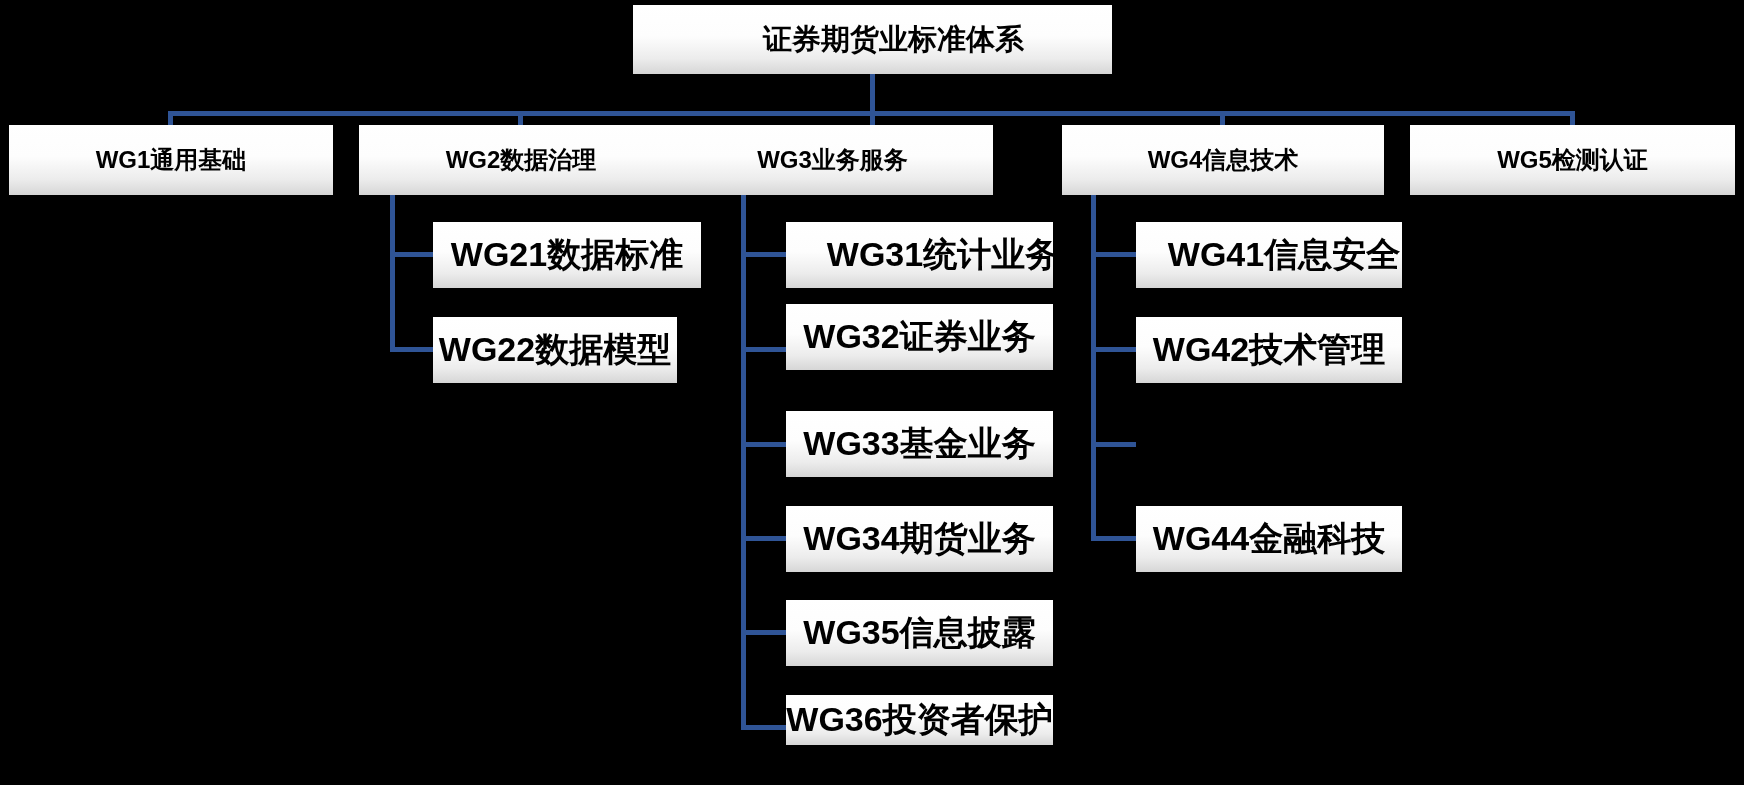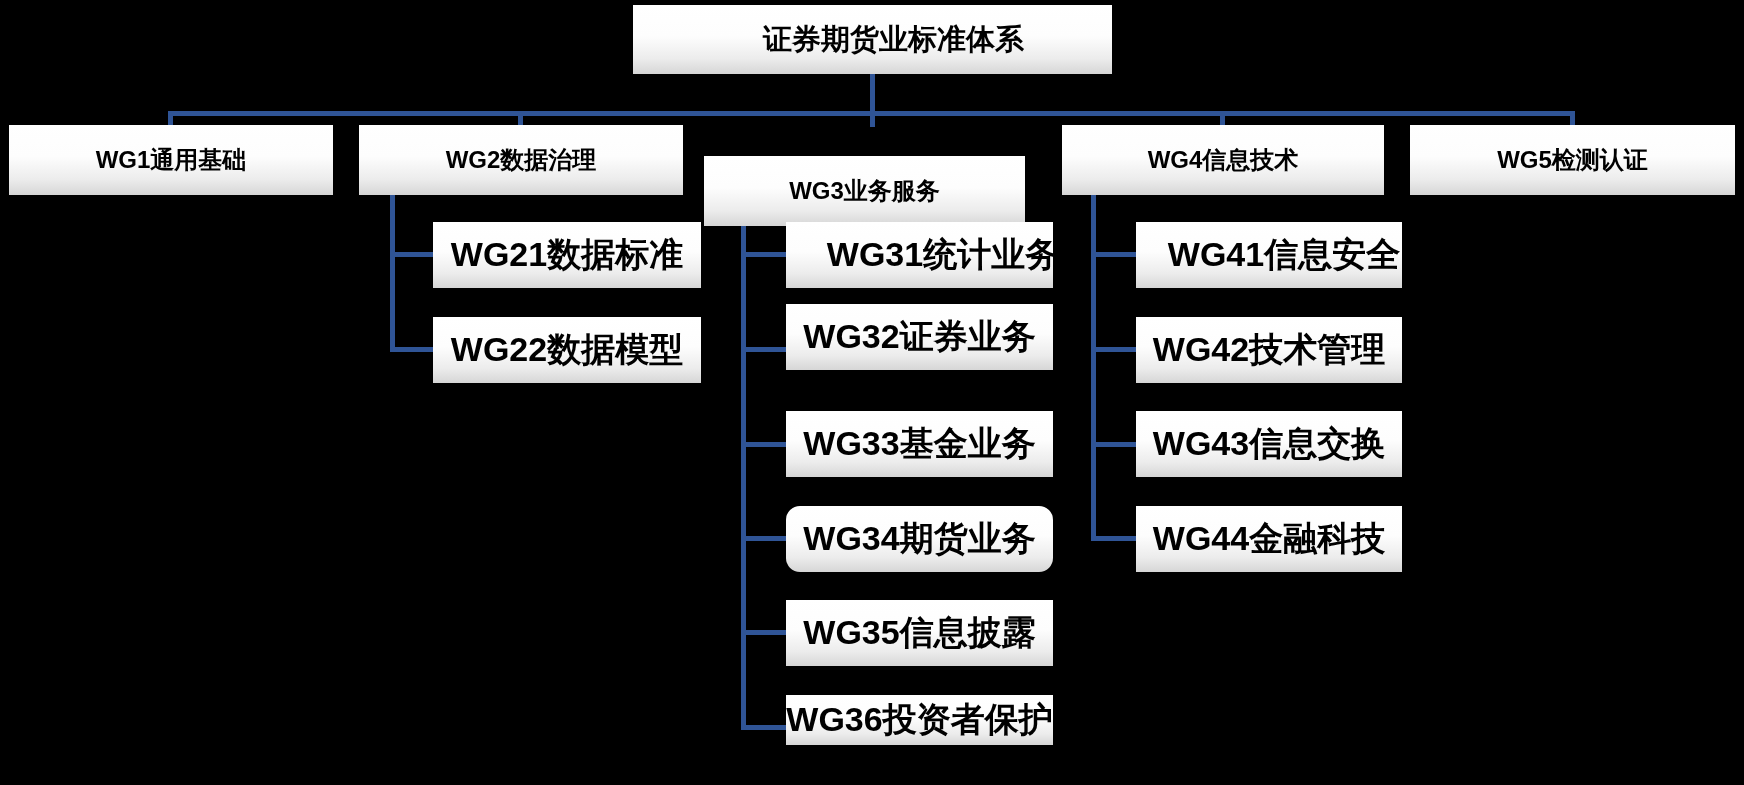--- a/index.html
+++ b/index.html
@@ -68,32 +68,31 @@
   <div class="conn" style="left:1091px; top:195px; width:5px;  height:346px;"></div>
   <div class="conn" style="left:1091px; top:252px; width:45px; height:5px;"></div>
   <div class="conn" style="left:1091px; top:347px; width:45px; height:5px;"></div>
   <div class="conn" style="left:1091px; top:442px; width:45px; height:5px;"></div>
   <div class="conn" style="left:1091px; top:536px; width:45px; height:5px;"></div>
 
   <div class="node root" style="left:633px; top:5px; width:479px; height:69px;padding-left:42px;">证券期货业标准体系</div>
 
   <div class="node lvl2" style="left:9px;    top:125px; width:324px; height:70px;">WG1通用基础</div>
   <div class="node lvl2" style="left:359px;  top:125px; width:324px; height:70px;">WG2数据治理</div>
-  <div class="node lvl2" style="left:704px;  top:125px; width:321px; height:70px;margin-top:31px;">WG3业务服务</div>
+  <div class="node lvl2" style="left:672px;  top:125px; width:321px; height:70px;">WG3业务服务</div>
   <div class="node lvl2" style="left:1062px; top:125px; width:322px; height:70px;">WG4信息技术</div>
   <div class="node lvl2" style="left:1410px; top:125px; width:325px; height:70px;">WG5检测认证</div>
 
   <div class="node lvl3" style="left:433px; top:222px; width:268px; height:66px;">WG21数据标准</div>
-  <div class="node lvl3" style="left:433px; top:317px; width:268px; height:66px;">WG22数据模型</div>
+  <div class="node lvl3" style="left:433px; top:317px; width:244px; height:66px;">WG22数据模型</div>
 
   <div class="node lvl3" style="left:786px; top:222px; width:267px; height:66px;padding-left:47px;">WG31统计业务</div>
   <div class="node lvl3" style="left:786px; top:304px; width:267px; height:66px;">WG32证券业务</div>
   <div class="node lvl3" style="left:786px; top:411px; width:267px; height:66px;">WG33基金业务</div>
-  <div class="node lvl3" style="left:786px; top:506px; width:267px; height:66px;border-radius:14px;">WG34期货业务</div>
+  <div class="node lvl3" style="left:786px; top:506px; width:267px; height:66px;">WG34期货业务</div>
   <div class="node lvl3" style="left:786px; top:600px; width:267px; height:66px;">WG35信息披露</div>
   <div class="node lvl3" style="left:786px; top:695px; width:267px; height:50px;">WG36投资者保护</div>
 
   <div class="node lvl3" style="left:1136px; top:222px; width:266px; height:66px;padding-left:30px;">WG41信息安全</div>
   <div class="node lvl3" style="left:1136px; top:317px; width:266px; height:66px;">WG42技术管理</div>
-  <div class="node lvl3" style="left:1136px; top:411px; width:266px; height:66px;">WG43信息交换</div>
   <div class="node lvl3" style="left:1136px; top:506px; width:266px; height:66px;">WG44金融科技</div>
 
 </div>
 
 </body></html>

